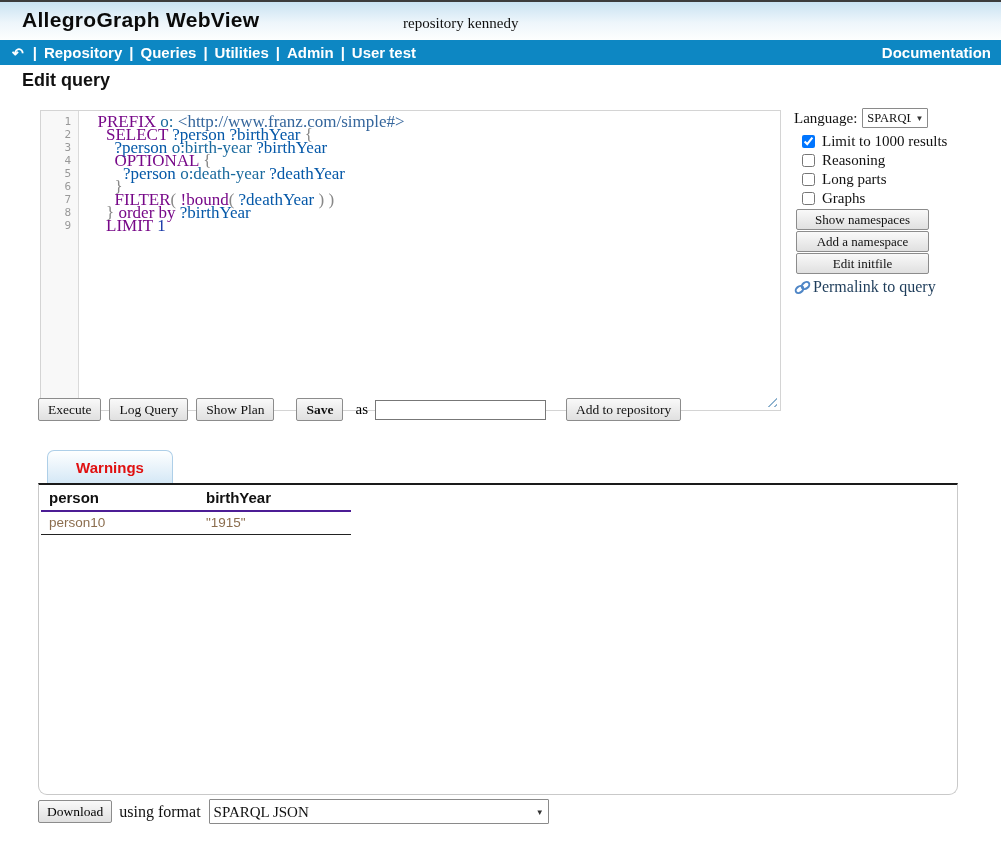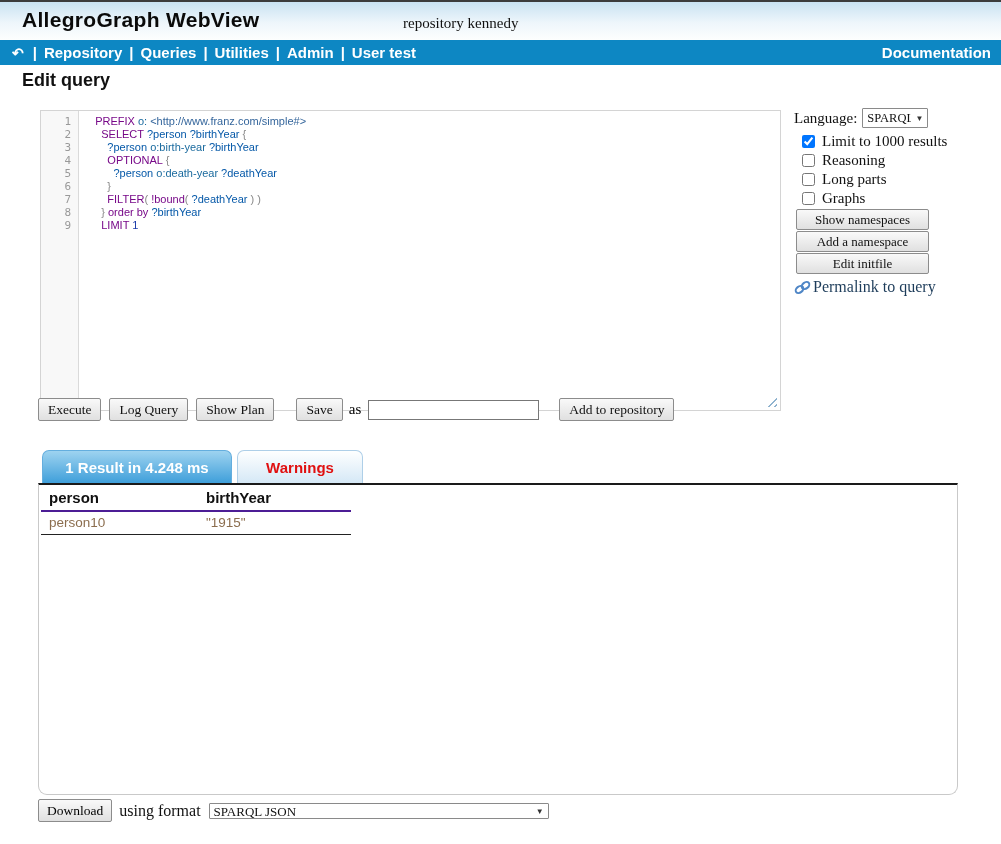--- a/index.html
+++ b/index.html
@@ -42,22 +42,22 @@
   .editor {
     position:absolute; left:40px; top:110px; width:741px; height:301px;
     border:1px solid #d4d4d4; background:#fff; display:flex;
   }
   .gutter {
     width:38px; height:100%; background:#f8f8f8; border-right:1px solid #dadada;
     color:#999; font-family:"DejaVu Sans Mono", monospace; font-size:11px;
     line-height:13px; text-align:right; padding:4px 7px 0 0; flex:none;
   }
   .code {
-    flex:1; padding:4px 0 0 10px; font-family:Liberation Sans, sans-serif;
-    font-size:11px; line-height:13px; white-space:pre; color:#333; cursor:text;
+    flex:1; padding:4px 0 0 10px; font-family:Liberation Serif, serif;
+    font-size:17px; line-height:13px; white-space:pre; color:#333; cursor:text;
   }
   .tok-kw  { color:#770888; }
   .tok-var { color:#0558a8; }
   .tok-pn  { color:#1a6a9e; }
   .tok-uri { color:#35669c; }
   .tok-pun { color:#888; }
   .tok-num { color:#1a3aa8; }
   .resize-handle {
     position:absolute; right:3px; bottom:3px; width:12px; height:12px; cursor:nwse-resize;
     background:repeating-linear-gradient(135deg, transparent 0 2.5px, #8fb3cf 2.5px 4px);
@@ -94,21 +94,21 @@
     color:#1d3c5a; font-size:16px; text-decoration:none;
   }
   .permalink svg { margin-right:2px; }
   
   .toolbar { position:absolute; left:38px; top:398px; display:flex; align-items:center; }
   .tb-btn {
     height:23px; padding:0 9px; font-family:"Liberation Serif", serif; font-size:13.5px;
     color:#111; background:linear-gradient(#f9f9f9, #e0e0e0);
     border:1px solid #8c8c8c; border-radius:2px; margin-right:8px; cursor:pointer;
   }
-  .tb-save { margin-left:14px; margin-right:6px; }
+  .tb-save { margin-left:14px; margin-right:12px;font-weight:bold; }
   .as-label { font-family:"Liberation Serif", serif; font-size:15px; margin-right:7px; }
   .save-input { width:171px; height:20px; border:1px solid #777; margin-right:20px; font-size:13px; padding:0 4px; }
   
   .tabs { position:absolute; left:42px; top:450px; display:flex; z-index:2; }
   .tab {
     height:33px; display:flex; align-items:center; justify-content:center;
     font-weight:bold; font-size:15px; border-radius:7px 7px 0 0; cursor:pointer;
   }
   .tab-active {
     width:190px; color:#fff;
@@ -143,21 +143,21 @@
     position:absolute; left:38px; top:799px; display:flex; align-items:center;
     font-family:"Liberation Serif", serif; font-size:16px; color:#111;
   }
   .dl-btn {
     height:23px; padding:0 8px; font-family:"Liberation Serif", serif; font-size:13.5px;
     background:linear-gradient(#f9f9f9, #e0e0e0); border:1px solid #8c8c8c;
     border-radius:2px; cursor:pointer; margin-right:7px;
   }
   .dl-label { margin-right:8px; }
   .format-sel { width:340px; }
-  .format-sel select { font-size:13px; height:16px; }
+  .format-sel select { font-size:15px; height:25px; }
 </style>
 </head>
 <body>
 
 <div class="top-edge"></div>
 
 <header class="app-header">
   <h1 class="app-title">AllegroGraph WebView</h1>
   <span class="repo-label">repository kennedy</span>
 </header>
@@ -243,21 +243,20 @@
   <button class="tb-btn">Execute</button>
   <button class="tb-btn">Log Query</button>
   <button class="tb-btn">Show Plan</button>
   <button class="tb-btn tb-save">Save</button>
   <span class="as-label">as</span>
   <input class="save-input" type="text" value="" style="">
   <button class="tb-btn">Add to repository</button>
 </div>
 
 <div class="tabs">
-  <div class="tab tab-active">1 Result in 4.248 ms</div>
   <div class="tab tab-warnings">Warnings</div>
 </div>
 
 <div class="panel">
   <table class="results-table">
     <thead>
         <tr id="results-head">
           <th class="col-0">person</th>
           <th class="col-1">birthYear</th>
         </tr>

